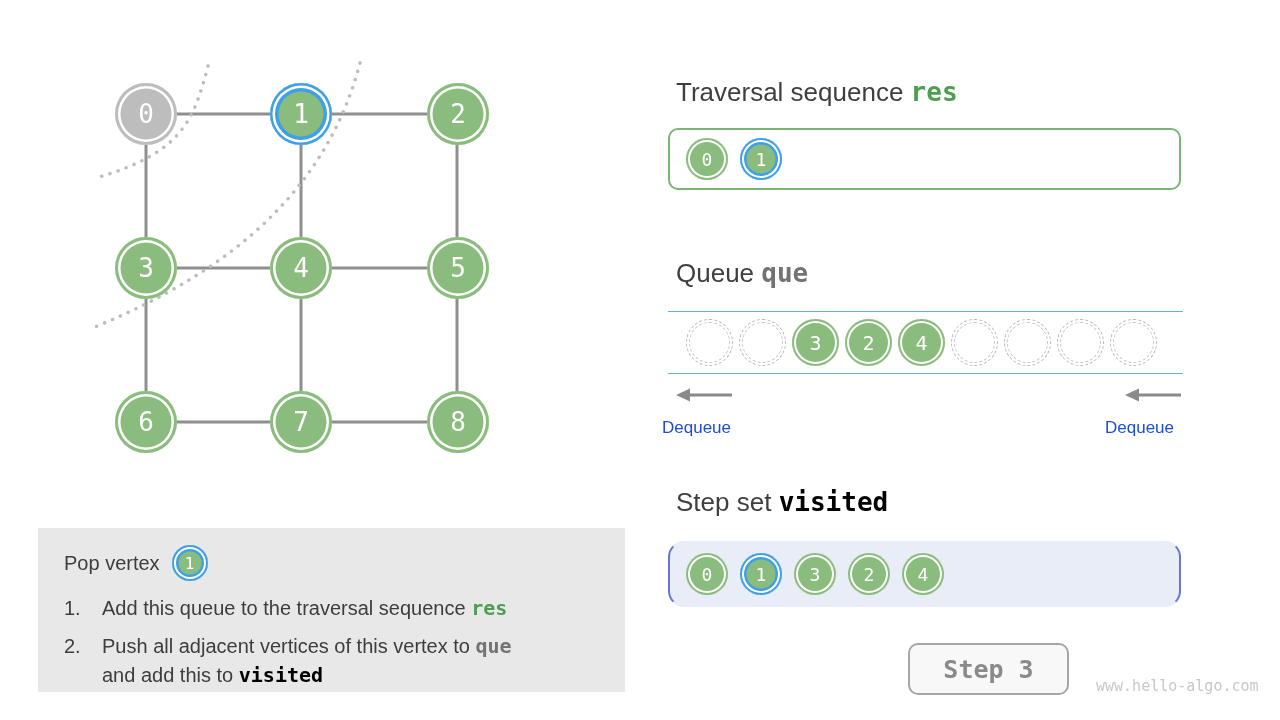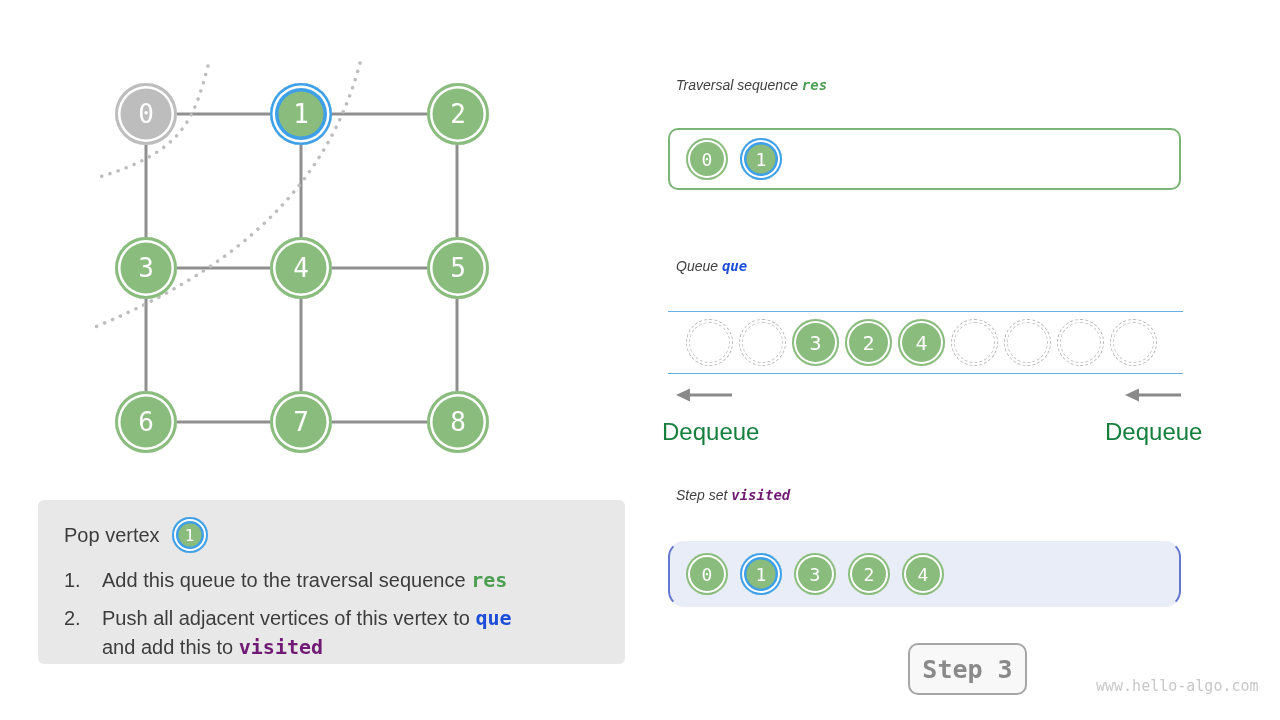--- a/index.html
+++ b/index.html
@@ -20,57 +20,57 @@
 
   
   .chip { width:42px; height:42px; border-radius:50%; flex:0 0 auto;
           display:flex; align-items:center; justify-content:center;
           color:#fff; font:18px "DejaVu Sans Mono", monospace;
           background:#89BC7D; box-shadow: inset 0 0 0 2px #89BC7D, inset 0 0 0 4px #fff; }
   .chip.current { box-shadow: inset 0 0 0 2px #3FA0E8, inset 0 0 0 4px #fff, inset 0 0 0 6.5px #3FA0E8; }
   .chip.sm { width:36px; height:36px; font-size:16px; }
 
   
-  .hdr { position:absolute; font-size:14px; color:#3f3f3f;font-style:italic; }
+  .hdr { position:absolute; font-size:26px; color:#3f3f3f; }
   .code { font-family:"DejaVu Sans Mono", monospace; font-weight:bold; }
-  .code-res { color:#4C9E50; } .code-que { color:#1d4ed8; } .code-visited { color:#701a75; }
+  .code-res { color:#4C9E50; } .code-que { color:#737373; } .code-visited { color:#000000; }
 
   
   .res-box { position:absolute; left:668px; top:128px; width:513px; height:62px; box-sizing:border-box;
              border:2px solid #7AB576; border-radius:10px;
              display:flex; align-items:center; gap:12px; padding-left:16px; }
 
   
   .queue-row { position:absolute; left:668px; top:311px; width:515px; height:63px; box-sizing:border-box;
                border-top:1.5px solid #66B0E4; border-bottom:1.5px solid #66B0E4;
                display:flex; align-items:center; gap:6px; padding-left:18px; }
   .slot { width:47px; height:47px; border-radius:50%; box-sizing:border-box; flex:0 0 auto;
           border:1.5px dashed #B5B5B5; position:relative; }
   .slot::after { content:""; position:absolute; inset:2px; border:1.5px dashed #C4C4C4; border-radius:50%; }
   .qchip { width:47px; height:47px; font-size:20px; }
-  .q-label { position:absolute; font-size:24px; color:#15803d; }
+  .q-label { position:absolute; font-size:17px; color:#1d4ed8; }
   .arrow-svg { position:absolute; }
 
   
   .visited-box { position:absolute; left:668px; top:541px; width:513px; height:66px; box-sizing:border-box;
                  background:#E9EDF8; border-radius:16px;
                  border:2.5px solid transparent; border-left-color:#6478CE; border-right-color:#6478CE;
                  display:flex; align-items:center; gap:12px; padding-left:16px; }
 
   
-  .panel { position:absolute; left:38px; top:500px; width:587px; height:164px; box-sizing:border-box;
-           background:#E8E8E8; border-radius:6px; font-size:20px; color:#3d3d3d; }
+  .panel { position:absolute; left:38px; top:528px; width:587px; height:164px; box-sizing:border-box;
+           background:#E8E8E8; border-radius:0; font-size:20px; color:#3d3d3d; }
   .p-line1 { display:flex; align-items:center; gap:12px; margin:17px 0 0 26px; }
   .p-list { margin:13px 0 0 0; }
   .p-li { display:flex; margin:0 0 9px 26px; line-height:29px; }
   .p-num { width:38px; flex:0 0 auto; }
   .p-itext { flex:1; }
 
   
-  .step-btn { position:absolute; left:908px; top:643px; width:119px; height:52px; box-sizing:border-box;
+  .step-btn { position:absolute; left:908px; top:643px; width:161px; height:52px; box-sizing:border-box;
               background:#F8F8F8; border:2px solid #A6A6A6; border-radius:10px;
               display:flex; align-items:center; justify-content:center;
               font:bold 25px "DejaVu Sans Mono", monospace; color:#8A8A8A; }
   .watermark { position:absolute; left:1096px; top:677px; font:15px "DejaVu Sans Mono", monospace; color:#C8C8C8; }
 </style>
 </head>
 <body>
 
 <div class="stage">
 

